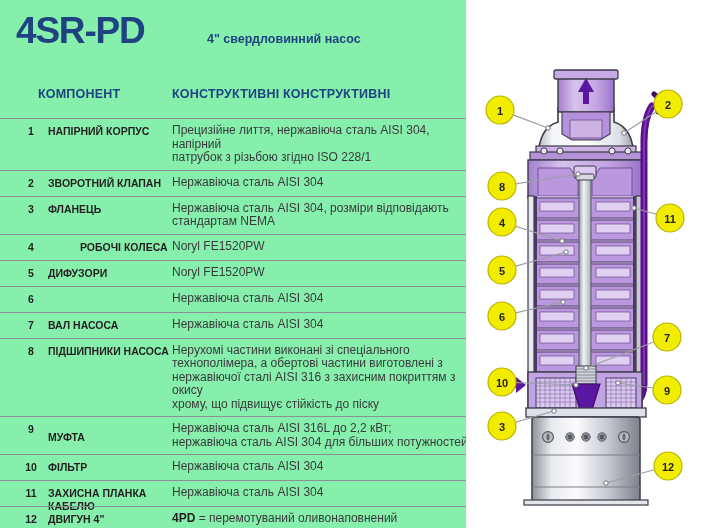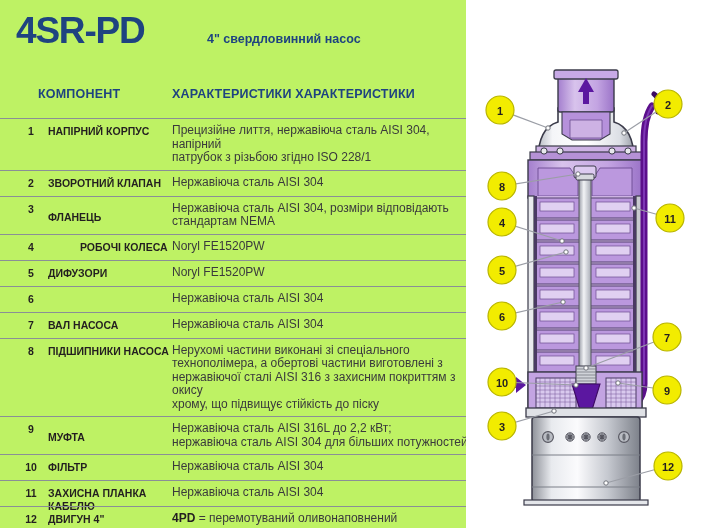--- a/index.html
+++ b/index.html
@@ -2,21 +2,21 @@
 <html><head>
 <meta charset="utf-8">
 <style>
   * { box-sizing: border-box; margin: 0; padding: 0; }
   html, body {
     width: 704px; height: 528px;
     background: #ffffff;
     font-family: "Liberation Sans", sans-serif;
     overflow: hidden;
   }
-  #page { position: relative; width: 704px; height: 528px; background:#bef264; }
+  #page { position: relative; width: 704px; height: 528px; background:#86efac; }
 
   
   .title {
     position: absolute; left: 16px; top: 12px;
     font-size: 37px; font-weight: bold; letter-spacing: -1.2px;
     color: #1e4380; line-height: 1;
   }
   .subtitle {
     position: absolute; left: 207px; top: 32px;
     font-size: 12.5px; font-weight: bold; color: #1e4380;
@@ -81,37 +81,37 @@
 <body>
 
 <div id="page">
 
   <div class="title">4SR-PD</div>
   <div class="subtitle">4" свердловинний насос</div>
 
   <div class="table-wrap">
     <div class="thead">
       <div class="th-comp">КОМПОНЕНТ</div>
-      <div class="th-char">ХАРАКТЕРИСТИКИ ХАРАКТЕРИСТИКИ</div>
+      <div class="th-char">КОНСТРУКТИВНІ КОНСТРУКТИВНІ</div>
     </div>
     <div class="rows" id="rows-host">
         <div class="row">
           <div class="rnum">1</div>
           <div class="rname" style="white-space: pre-line;">НАПІРНИЙ КОРПУС</div>
           <div class="rdesc">Прецизійне лиття, нержавіюча сталь AISI 304, напірний
 патрубок з різьбою згідно ISO 228/1</div>
         </div>
         <div class="row">
           <div class="rnum">2</div>
           <div class="rname" style="white-space: pre-line;">ЗВОРОТНИЙ КЛАПАН</div>
           <div class="rdesc">Нержавіюча сталь AISI 304</div>
         </div>
         <div class="row">
           <div class="rnum">3</div>
-          <div class="rname" style="white-space: pre-line; margin-top: 8px;">ФЛАНЕЦЬ</div>
+          <div class="rname" style="white-space: pre-line;">ФЛАНЕЦЬ</div>
           <div class="rdesc">Нержавіюча сталь AISI 304, розміри відповідають
 стандартам NEMA</div>
         </div>
         <div class="row">
           <div class="rnum">4</div>
           <div class="rname" style="white-space: pre-line; margin-left: 32px;">РОБОЧІ КОЛЕСА</div>
           <div class="rdesc">Noryl FE1520PW</div>
         </div>
         <div class="row">
           <div class="rnum">5</div>

